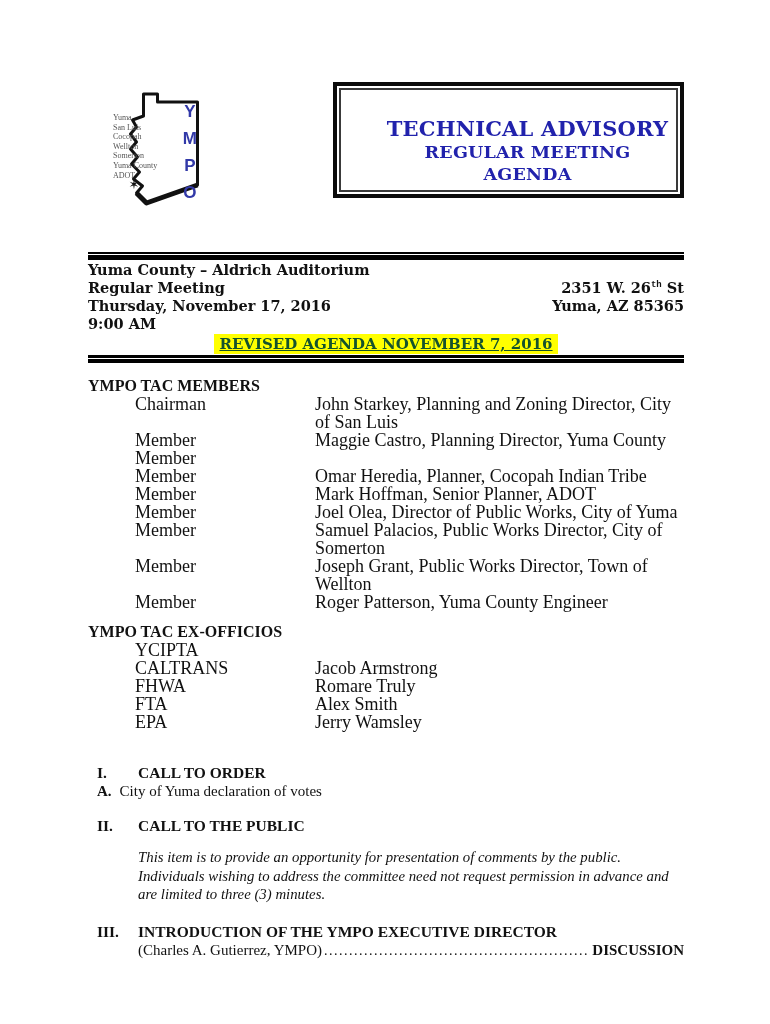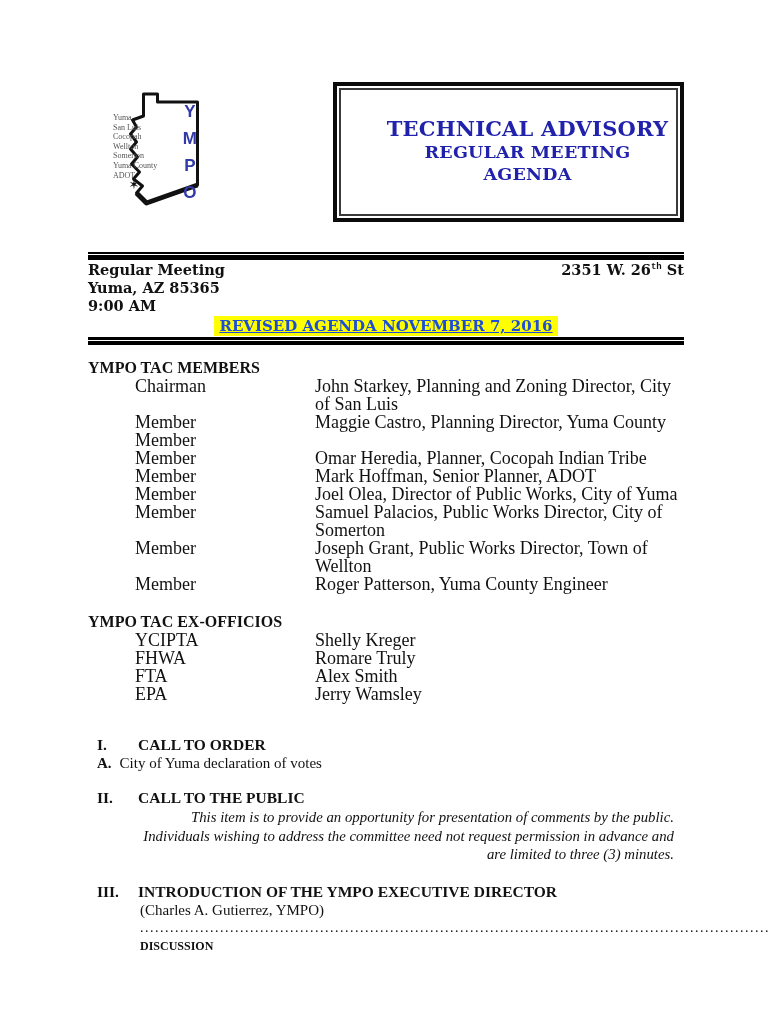--- a/index.html
+++ b/index.html
@@ -41,21 +41,21 @@
 
   .org-name{
     position:absolute;left:2px;top:211px;
     font-family:"DejaVu Serif",serif;
     font-weight:bold;font-size:16.5px;line-height:19.5px;
     color:var(--navy);
   }
   .org-name .l1{padding-left:7px;}
 
   .title-box{
-    position:absolute;left:245px;top:82px;width:351px;height:140px;
+    position:absolute;left:245px;top:82px;width:351px;height:116px;
     border:4px solid #0b0b0b;background:#fff;padding:2px;
   }
   .title-box-inner{
     width:100%;height:100%;border:2px solid #3a3a3a;
     padding-top:26px;padding-left:38px;text-align:center;
     font-family:"DejaVu Serif",serif;font-weight:bold;color:var(--title-blue);
   }
   .title-line1{font-size:21px;line-height:25px;letter-spacing:.2px;}
   .title-line2{font-size:17.5px;line-height:22px;letter-spacing:.2px;}
 
@@ -69,59 +69,59 @@
     font-size:14.5px;line-height:18px;padding-top:1px;
   }
   .mh-row{display:flex;justify-content:space-between;}
   .mh-right{text-align:right;}
   sup{font-size:9px;vertical-align:super;line-height:0;font-family:Liberation Mono, monospace;}
 
   .revised-line{text-align:center;height:21px;margin-top:1px;}
   .revised-badge{
     display:inline-block;background:var(--hl-yellow);
     font-family:"DejaVu Serif",serif;font-weight:bold;font-size:15px;
-    text-decoration:underline;padding:1px 5px;color:#1d4ed8;
+    text-decoration:underline;padding:1px 5px;color:#14532d;
   }
 
   
   .section-title{
     font-weight:bold;font-size:16px;line-height:18px;
   }
   .members .section-title{margin-top:14px;}
-  .exofficios .section-title{margin-top:20px;}
+  .exofficios .section-title{margin-top:12px;}
   .roster{font-size:18px;line-height:18px;}
   .roster-row{display:grid;grid-template-columns:180px 371px;margin-left:47px;}
   .roster-row .cell{display:block;}
 
   
   .agenda{font-size:15px;line-height:18px;}
   .agenda-item{margin-left:9px;}
   .item-1{margin-top:33px;}
   .item-2{margin-top:17px;}
   .item-3{margin-top:19px;}
   .item-head{display:grid;grid-template-columns:41px 1fr;}
   .item-numeral,.item-title{font-weight:bold;font-size:15.5px;}
   .sub-line{}
   .sub-label{font-weight:bold;margin-right:8px;}
   .item-desc{
     margin-left:41px;width:536px;font-style:italic;
-    font-size:14.8px;line-height:18.5px;margin-top:1px;text-align:right;
+    font-size:14.8px;line-height:18.5px;margin-top:13px;
   }
   .leader-row{
     display:flex;align-items:baseline;
-    margin-left:41px;width:546px;margin-top:0.5px;flex-direction:column;
+    margin-left:41px;width:546px;margin-top:0.5px;
   }
   .leader-dots{
     flex:1;overflow:hidden;white-space:nowrap;
     margin:0 2px;letter-spacing:1.5px;font-size:14px;
   }
   .leader-dots::after{
     content:"..................................................................................................................................................................";
   }
-  .item-action{font-weight:bold;font-size:12px;}
+  .item-action{font-weight:bold;font-size:15px;}
 </style>
 </head>
 <body>
 
 <div class="page">
   <div class="content">
 
     <div class="header-zone">
 
       <div class="logo">
@@ -153,26 +153,28 @@
           <div class="title-line1">TECHNICAL ADVISORY</div>
           <div class="title-line2">REGULAR MEETING AGENDA</div>
         </div>
       </div>
     </div>
 
     <div class="rule-thin-thick"></div>
 
     <div class="meeting-header">
       <div class="mh-row">
+        <span class="mh-right">Yuma County – Aldrich Auditorium</span>
       </div>
       <div class="mh-row">
         <span>Regular Meeting</span>
         <span class="mh-right"><span>2351 W. 26</span><sup>th</sup><span> St</span></span>
       </div>
       <div class="mh-row">
+        <span>Thursday, November 17, 2016</span>
         <span class="mh-right">Yuma, AZ 85365</span>
       </div>
       <div class="mh-row">
         <span>9:00 AM</span>
         <span class="mh-right"></span>
       </div>
     </div>
 
     <div class="revised-line">
       <span class="revised-badge">REVISED AGENDA NOVEMBER 7, 2016</span>
@@ -219,21 +221,24 @@
           <span class="cell">Roger Patterson, Yuma County Engineer</span>
         </div>
       </div>
     </div>
 
     <div class="exofficios">
       <div class="section-title">YMPO TAC EX-OFFICIOS</div>
       <div class="roster">
         <div class="roster-row">
           <span class="cell">YCIPTA</span>
-          <span class="cell">Shelly Kreger</span>
+        </div>
+        <div class="roster-row">
+          <span class="cell">CALTRANS</span>
+          <span class="cell">Jacob Armstrong</span>
         </div>
         <div class="roster-row">
           <span class="cell">FHWA</span>
           <span class="cell">Romare Truly</span>
         </div>
         <div class="roster-row">
           <span class="cell">FTA</span>
           <span class="cell">Alex Smith</span>
         </div>
         <div class="roster-row">

